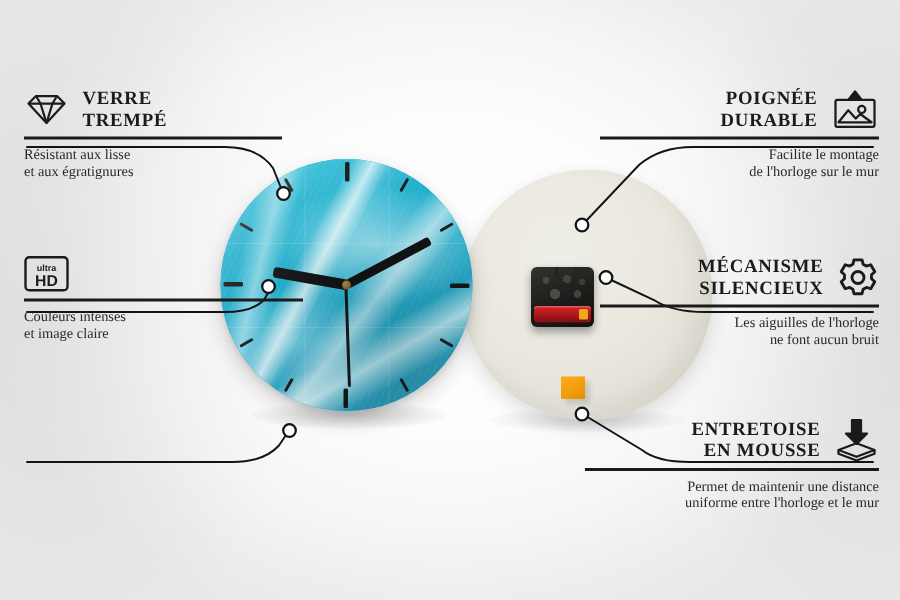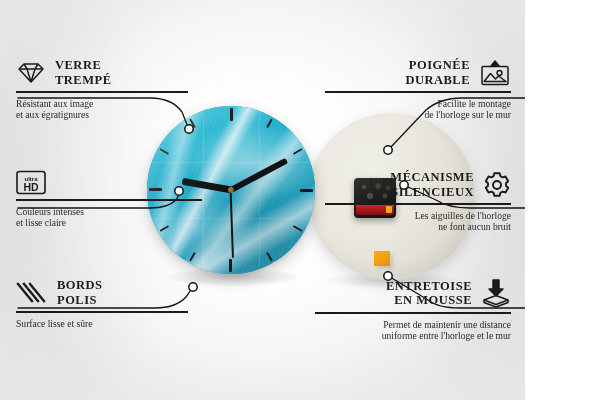--- a/index.html
+++ b/index.html
@@ -8,21 +8,21 @@
   }
   body {
     width: 600px;
     height: 400px;
     overflow: hidden;
     font-family: "Liberation Serif", serif;
     background: #ffffff;
   }
   #stage {
     position: relative;
-    width: 525px;
+    width: 600px;
     height: 400px;
     overflow: hidden;
     background:
       radial-gradient(ellipse 52% 62% at 50% 46%, #ffffff 0%, #fdfdfd 42%, #f6f6f6 68%, #ededed 88%, #e9e9e9 100%),
       linear-gradient(105deg, #e6e6e6 0%, #f2f2f2 18%, #fafafa 38%, #ffffff 52%, #f7f7f7 70%, #ececec 88%, #e4e4e4 100%);
   }
   #stage::before {
     content: "";
     position: absolute;
     left: -6%;
@@ -370,52 +370,38 @@
         <g fill="none" stroke="#1b1b1b" stroke-width="1.5" stroke-linejoin="round">
           <path d="M3,8 L8,3 L22,3 L27,8 L15,21 Z"></path>
           <path d="M3,8 L27,8"></path>
           <path d="M8,3 L11,8 L15,21"></path>
           <path d="M22,3 L19,8 L15,21"></path>
         </g>
       </svg>
       <div class="title"><span>VERRE</span><br><span>TREMPÉ</span></div>
     </div>
     <div class="rule" style="width:172px"></div>
-    <div class="desc">Résistant aux image
+    <div class="desc">Résistant aux lisse
 et aux égratignures</div>
   </div>
 
   <div class="callout left" id="c-impression">
     <div class="head">
       <svg class="ico" width="30" height="25" viewBox="0 0 30 25">
         <rect x="1" y="1.5" width="28" height="22" rx="2.5" fill="none" stroke="#1b1b1b" stroke-width="1.6"></rect>
         <text x="15" y="10.5" text-anchor="middle" font-family="Liberation Sans, sans-serif" font-size="6" font-weight="bold" fill="#1b1b1b">ultra</text>
         <text x="15" y="20.5" text-anchor="middle" font-family="Liberation Sans, sans-serif" font-size="10.5" font-weight="bold" fill="#1b1b1b">HD</text>
       </svg>
       <div class="title"><br></div>
     </div>
     <div class="rule" style="width:186px"></div>
     <div class="desc">Couleurs intenses
-et lisse claire</div>
-  </div>
-
-  <div class="callout left" id="c-bords">
-    <div class="head">
-      <svg class="ico" width="32" height="24" viewBox="0 0 32 24">
-        <g stroke="#1b1b1b" stroke-width="2.4" stroke-linecap="square">
-          <path d="M2,3 L16,20"></path>
-          <path d="M8,3 L22,20"></path>
-          <path d="M14,3 L28,20"></path>
-        </g>
-      </svg>
-      <div class="title"><span>BORDS</span><br><span>POLIS</span></div>
-    </div>
-    <div class="rule" style="width:172px"></div>
-    <div class="desc">Surface lisse et sûre</div>
-  </div>
+et image claire</div>
+  </div>
+
 
   <div class="callout right" id="c-poignee">
     <div class="head">
       <div class="title"><span>POIGNÉE</span><br><span>DURABLE</span></div>
       <svg class="ico" width="32" height="26" viewBox="0 0 32 26">
         <g fill="none" stroke="#1b1b1b" stroke-width="1.5" stroke-linejoin="round">
           <path d="M16,1 L12,6 L20,6 Z" fill="#1b1b1b"></path>
           <rect x="3" y="6.5" width="26" height="18" rx="1.2"></rect>
           <circle cx="20.5" cy="13" r="2.4"></circle>
           <path d="M5,21.5 L11.5,13.5 L16.5,19 L19.5,16 L27,21.5 Z"></path>

